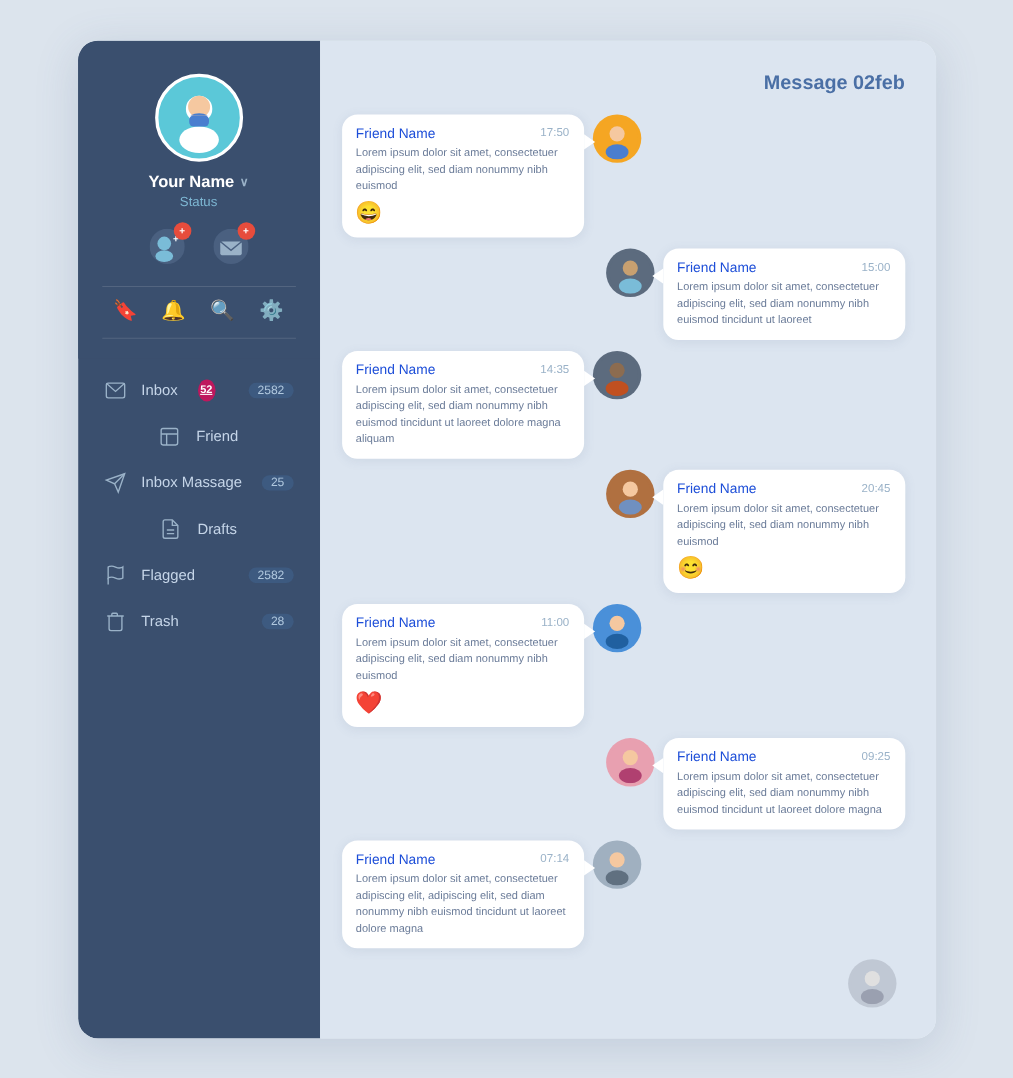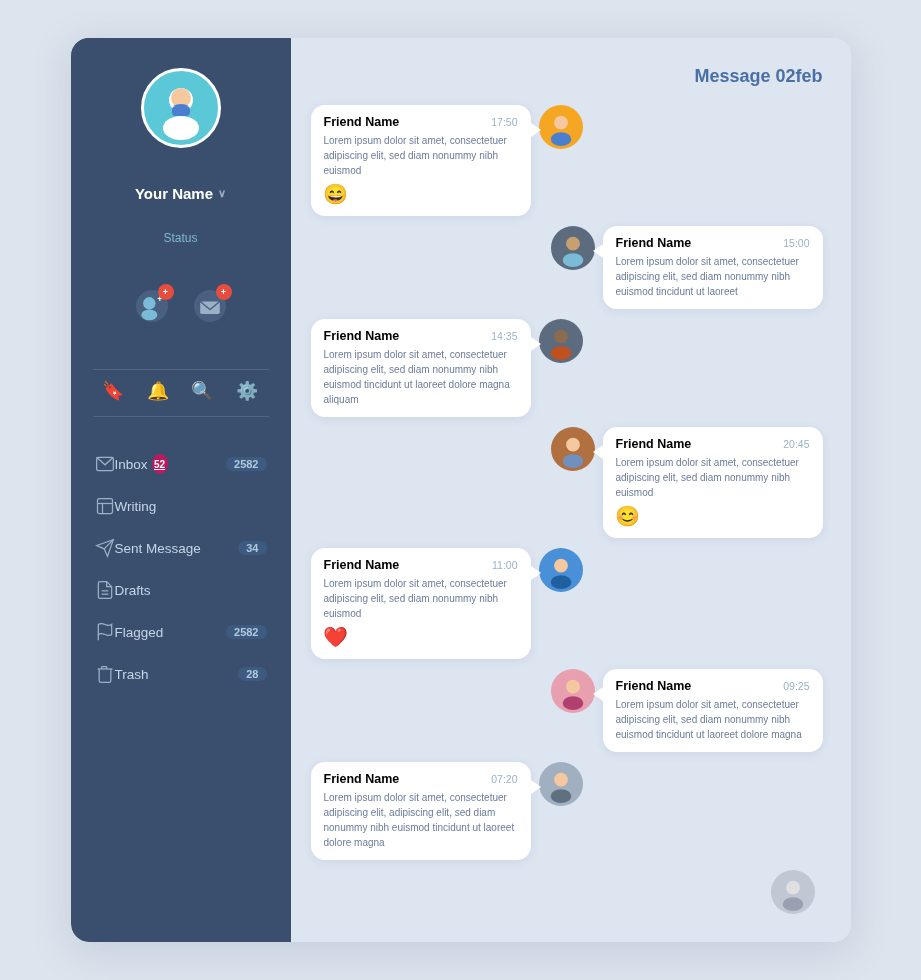--- a/index.html
+++ b/index.html
@@ -31,21 +31,20 @@
       padding-bottom: 30px;
       flex-shrink: 0;
     }
     .sidebar-profile {
       display: flex;
       flex-direction: column;
       align-items: center;
       padding: 30px 0 18px;
       width: 100%;
       background: #3a4f6e;
-      gap: 27px;
     }
     .avatar-wrap {
       width: 80px;
       height: 80px;
       border-radius: 50%;
       background: #5bc8d8;
       overflow: hidden;
       display: flex;
       align-items: center;
       justify-content: center;
@@ -114,41 +113,43 @@
       width: 80%;
       justify-content: center;
     }
     .sidebar-nav {
       width: 100%;
       margin-top: 8px;
     }
     .nav-item {
       display: flex;
       align-items: center;
+      gap: 14px;
       padding: 11px 24px;
       color: #c5d5e8;
       font-size: 13.5px;
       cursor: pointer;
       position: relative;
       transition: background 0.15s;
+      justify-content: center;
     }
     .nav-item svg {
       width: 20px;
       height: 20px;
       flex-shrink: 0;
       color: #9ab2c8;
     }
     .nav-badge {
       margin-left: auto;
       background: #3d5a80;
       color: #b0c8de;
       border-radius: 10px;
       padding: 1px 8px;
       font-size: 11px;
-      font-weight: 700;
+      font-weight: 400;
     }
     .nav-badge.red {
       background: #e74c3c;
       color: #fff;
       border-radius: 50%;
       padding: 0;
       width: 20px;
       height: 20px;
       display: flex;
       align-items: center;
@@ -205,22 +206,22 @@
       position: relative;
     }
     .chat-bubble .bubble-header {
       display: flex;
       justify-content: space-between;
       align-items: center;
       margin-bottom: 4px;
     }
     .bubble-name {
       font-size: 12.5px;
-      font-weight: 700;
-      color: #000000;
+      font-weight: 400;
+      color: #1d4ed8;
     }
     .bubble-time {
       font-size: 10.5px;
       color: #9ab2c8;
       margin-left: 24px;
     }
     .bubble-text {
       font-size: 10px;
       color: #6b7c99;
       line-height: 1.5;
@@ -335,30 +336,30 @@
         <span class="nav-badge">2582</span>
       </div>
 
       <div class="nav-item">
         <svg viewBox="0 0 24 24" fill="none" stroke="currentColor" stroke-width="1.5">
             <rect x="3" y="3" width="18" height="18" rx="2"></rect>
             <line x1="3" y1="9" x2="21" y2="9"></line>
             <line x1="9" y1="21" x2="9" y2="9"></line>
             <path d="M6 6h.01"></path>
           </svg>
-        <span>Writing</span>
+        <span>Friend</span>
       </div>
 
       <div class="nav-item">
         <svg viewBox="0 0 24 24" fill="none" stroke="currentColor" stroke-width="1.5">
             <line x1="22" y1="2" x2="11" y2="13"></line>
             <polygon points="22 2 15 22 11 13 2 9 22 2"></polygon>
           </svg>
-        <span>Sent Message</span>
-        <span class="nav-badge">34</span>
+        <span>Inbox Massage</span>
+        <span class="nav-badge">25</span>
       </div>
 
       <div class="nav-item">
         <svg viewBox="0 0 24 24" fill="none" stroke="currentColor" stroke-width="1.5">
             <path d="M14 2H6a2 2 0 0 0-2 2v16a2 2 0 0 0 2 2h12a2 2 0 0 0 2-2V8z"></path>
             <polyline points="14 2 14 8 20 8"></polyline>
             <line x1="16" y1="13" x2="8" y2="13"></line>
             <line x1="16" y1="17" x2="8" y2="17"></line>
           </svg>
         <span>Drafts</span>
@@ -493,21 +494,21 @@
             <span class="bubble-time">09:25</span>
           </div>
           <div class="bubble-text">Lorem ipsum dolor sit amet, consectetuer adipiscing elit, sed diam nonummy nibh euismod tincidunt ut laoreet dolore magna</div>
         </div>
       </div>
 
       <div class="chat-row left">
         <div class="chat-bubble">
           <div class="bubble-header">
             <span class="bubble-name">Friend Name</span>
-            <span class="bubble-time">07:20</span>
+            <span class="bubble-time">07:14</span>
           </div>
           <div class="bubble-text">Lorem ipsum dolor sit amet, consectetuer adipiscing elit, adipiscing elit, sed diam nonummy nibh euismod tincidunt ut laoreet dolore magna</div>
         </div>
         <div class="chat-avatar" style="background:#a0b0c0;border-radius:50%;">
           <svg viewBox="0 0 44 44">
               <circle cx="22" cy="22" r="22" fill="#a0b0c0"></circle>
               <circle cx="22" cy="17" r="8" fill="#f5c8a0"></circle>
               <ellipse cx="22" cy="36" rx="12" ry="8" fill="#607080"></ellipse>
             </svg>
         </div>

